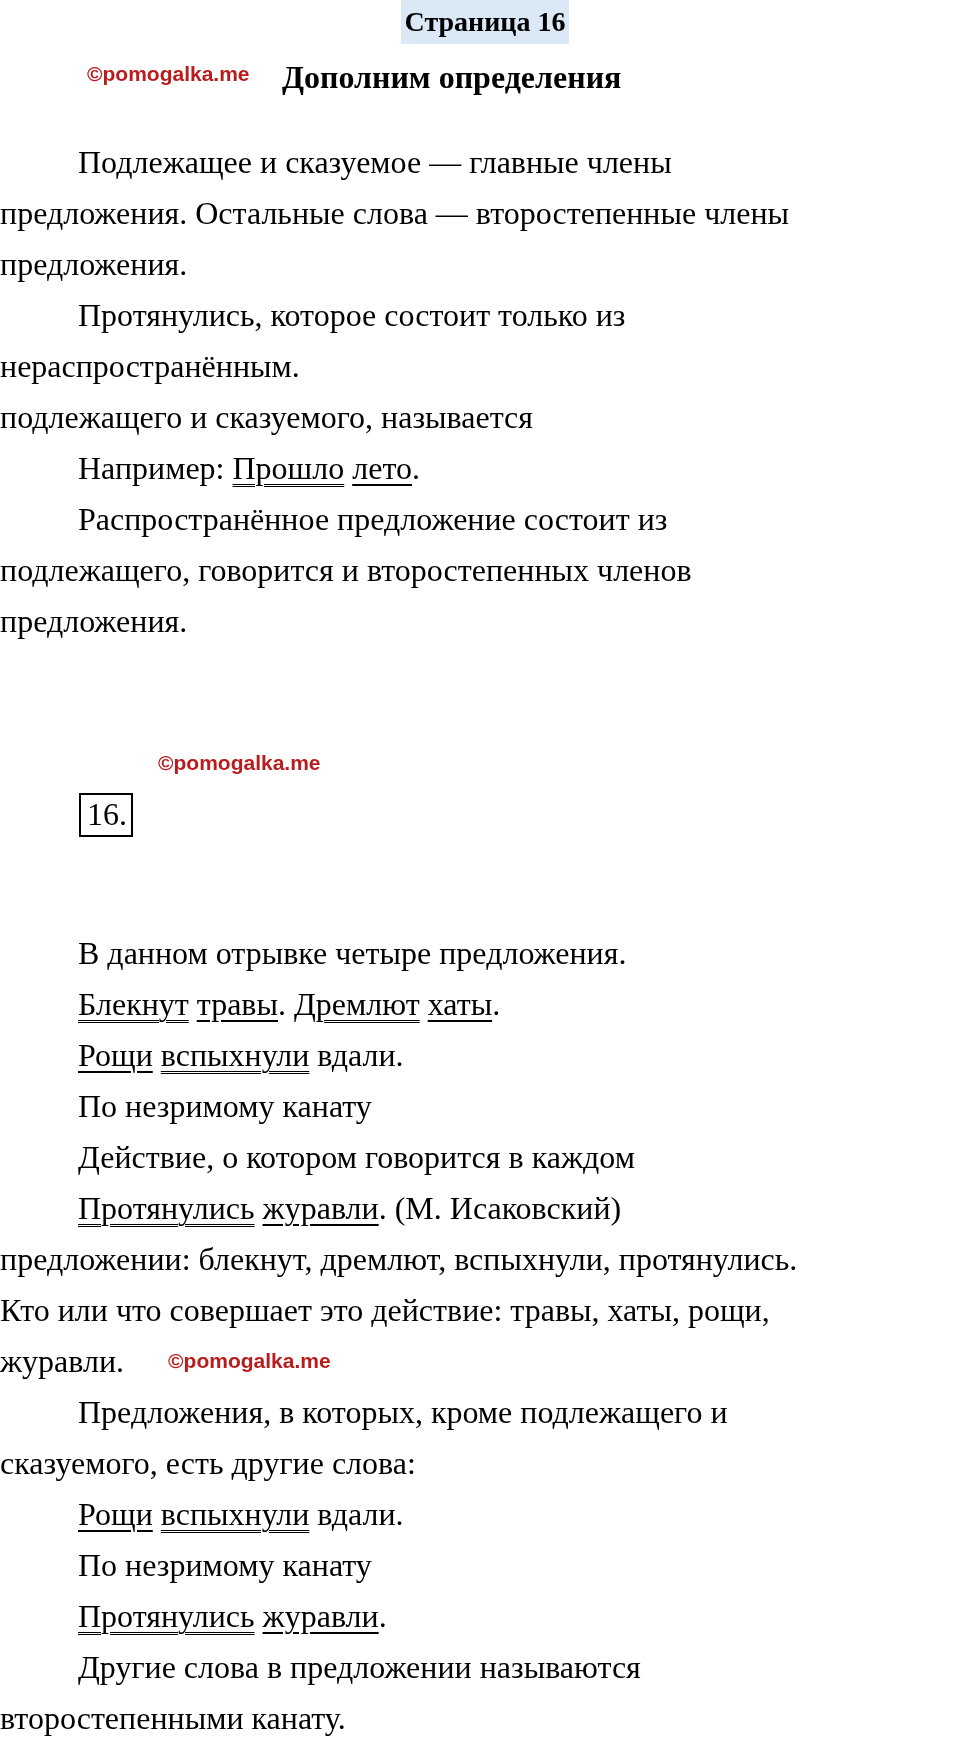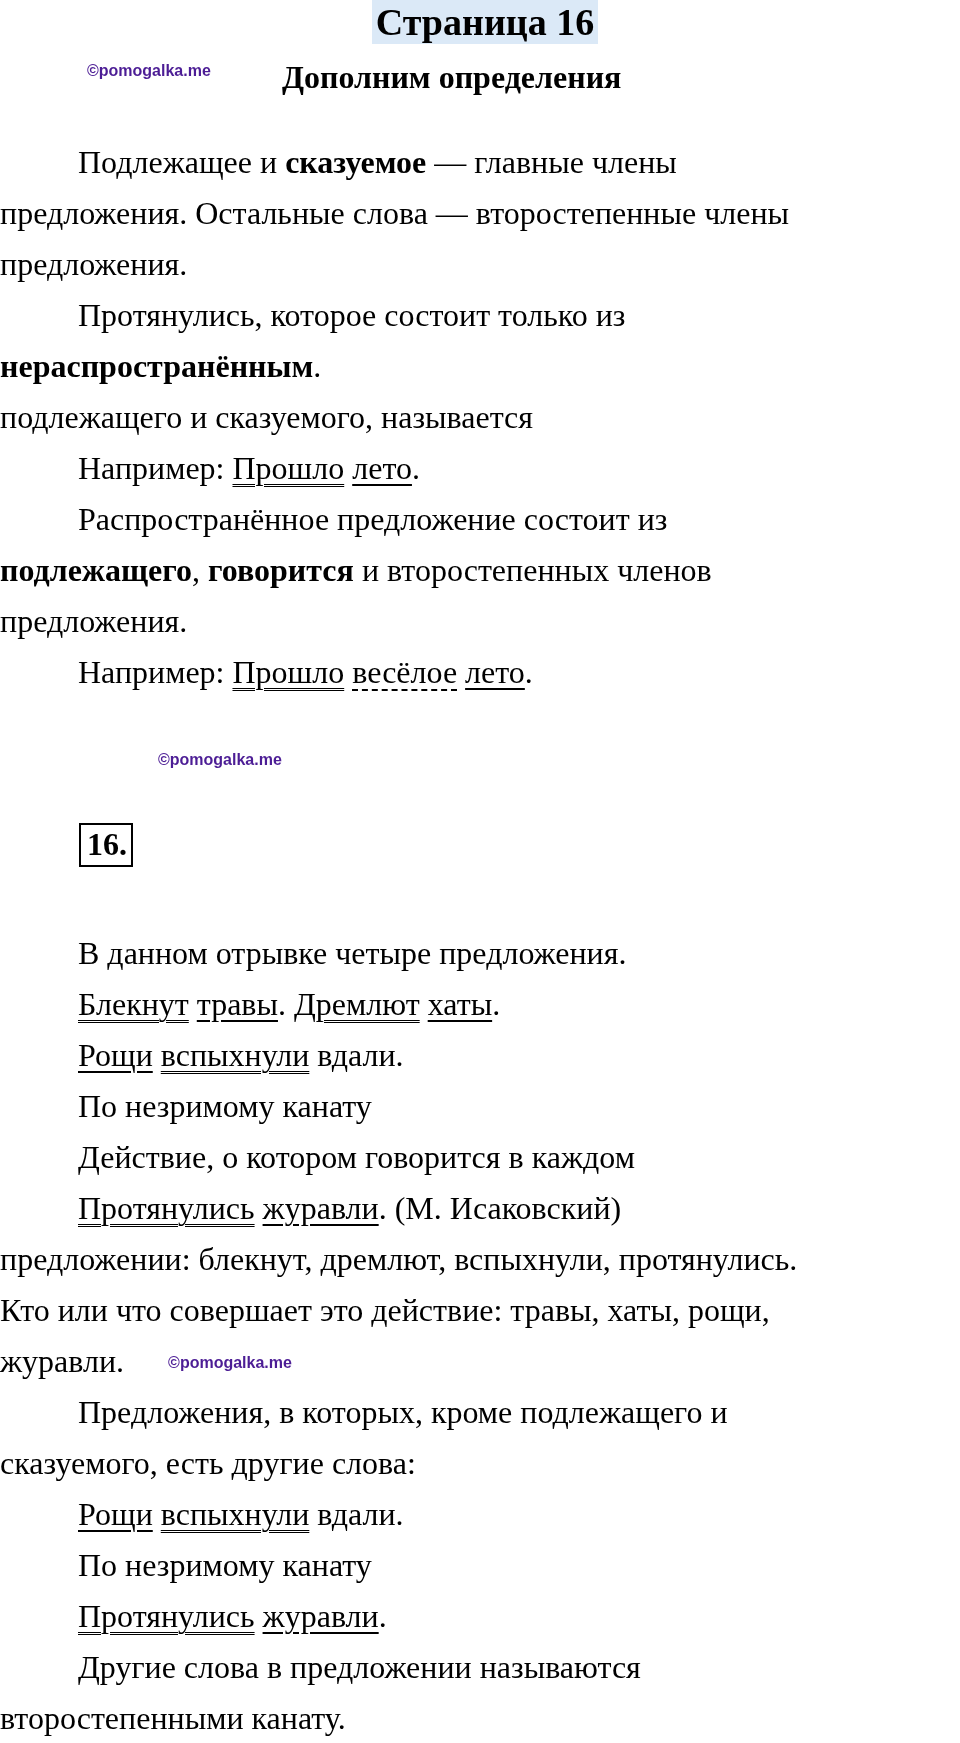--- a/index.html
+++ b/index.html
@@ -3,41 +3,41 @@
 <meta charset="utf-8">
 <style>
   html, body { margin: 0; padding: 0; background: #ffffff; }
   body {
     width: 960px; height: 1743px; overflow: hidden; position: relative;
     font-family: "Liberation Serif", serif; color: #000;
   }
   .title-wrap { position: absolute; top: 0; left: 0; width: 960px; text-align: center; }
   .page-title {
     display: inline-block; background: #dbe9f7; font-weight: bold;
-    font-size: 38px; line-height: 44px; padding: 0 4px; margin-left: 10px;
+    font-size: 28px; line-height: 44px; padding: 0 4px; margin-left: 10px;
   }
   .subtitle-row { position: absolute; top: 52px; left: 0; width: 960px; height: 50px; }
   .watermark {
     position: absolute; font-family: "Liberation Sans", sans-serif;
-    font-weight: bold; font-size: 16px; color: #4c1d95;
+    font-weight: bold; font-size: 21px; color: #b91c1c;
   }
   .subtitle {
     position: absolute; left: 282px; top: 0; font-weight: bold;
     font-size: 32px; line-height: 50px;
   }
   .text { position: absolute; left: 0; width: 960px; font-size: 32px; line-height: 51px; }
   .line { display: block; white-space: nowrap; height: 51px; }
   .ind { padding-left: 78px; }
-  b { font-weight: bold; }
+  b { font-weight: normal; }
   .subj { text-decoration: underline; text-decoration-thickness: 2px; text-underline-offset: 5px; }
   .pred { text-decoration: underline double; text-decoration-thickness: 1px; text-underline-offset: 5px; }
   .attr { text-decoration: underline dashed; text-decoration-thickness: 2px; text-underline-offset: 6px; }
   .task-box {
-    position: absolute; left: 79px; top: 823px; border: 2px solid #000;
-    font-weight: bold; font-size: 32px; line-height: 38px; padding: 0 4px 2px 6px;
+    position: absolute; left: 79px; top: 793px; border: 2px solid #000;
+    font-weight: normal; font-size: 32px; line-height: 38px; padding: 0 4px 2px 6px;
   }
 </style>
 </head>
 <body>
 
 <div class="title-wrap">
   <span class="page-title">Страница 16</span>
 </div>
 
 <div class="subtitle-row">
@@ -49,21 +49,20 @@
   <span class="line ind"><span>Подлежащее и </span><b>сказуемое</b><span> — главные члены</span></span>
   <span class="line">предложения. Остальные слова — второстепенные члены</span>
   <span class="line">предложения.</span>
   <span class="line ind">Протянулись, которое состоит только из</span>
   <span class="line"><b>нераспространённым</b><span>.</span></span>
   <span class="line">подлежащего и сказуемого, называется</span>
   <span class="line ind"><span>Например: </span><span class="pred">Прошло</span> <span class="subj">лето</span><span>.</span></span>
   <span class="line ind">Распространённое предложение состоит из</span>
   <span class="line"><b>подлежащего</b><span>, </span><b>говорится</b><span> и второстепенных членов</span></span>
   <span class="line">предложения.</span>
-  <span class="line ind"><span>Например: </span><span class="pred">Прошло</span> <span class="attr">весёлое</span> <span class="subj">лето</span><span>.</span></span>
 </div>
 
 <span class="watermark" style="left:158px; top:751px;">©pomogalka.me</span>
 
 <div class="task-box">16.</div>
 
 <div class="text" style="top:928px;">
   <span class="line ind">В данном отрывке четыре предложения.</span>
   <span class="line ind"><span class="pred">Блекнут</span> <span class="subj">травы</span>. <span class="pred">Дремлют</span> <span class="subj">хаты</span>.</span>
   <span class="line ind"><span class="subj">Рощи</span> <span class="pred">вспыхнули</span><span> вдали.</span></span>

